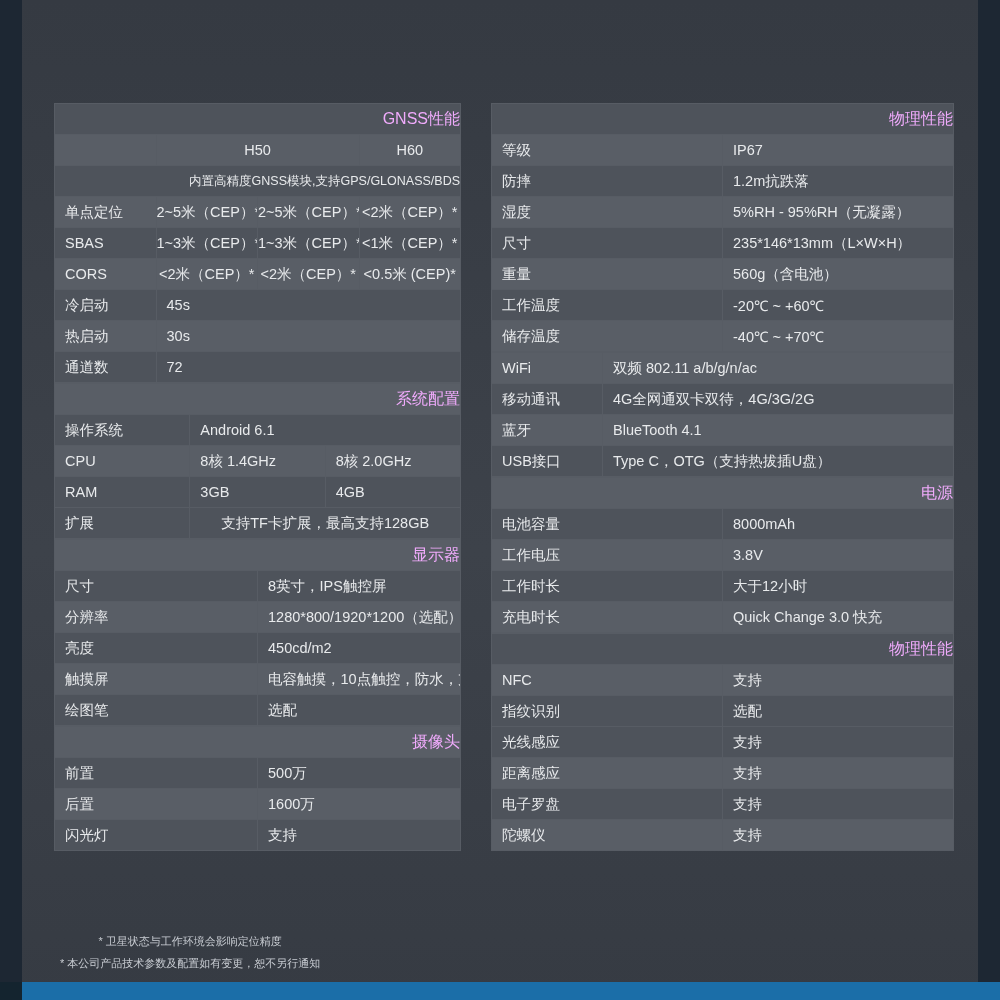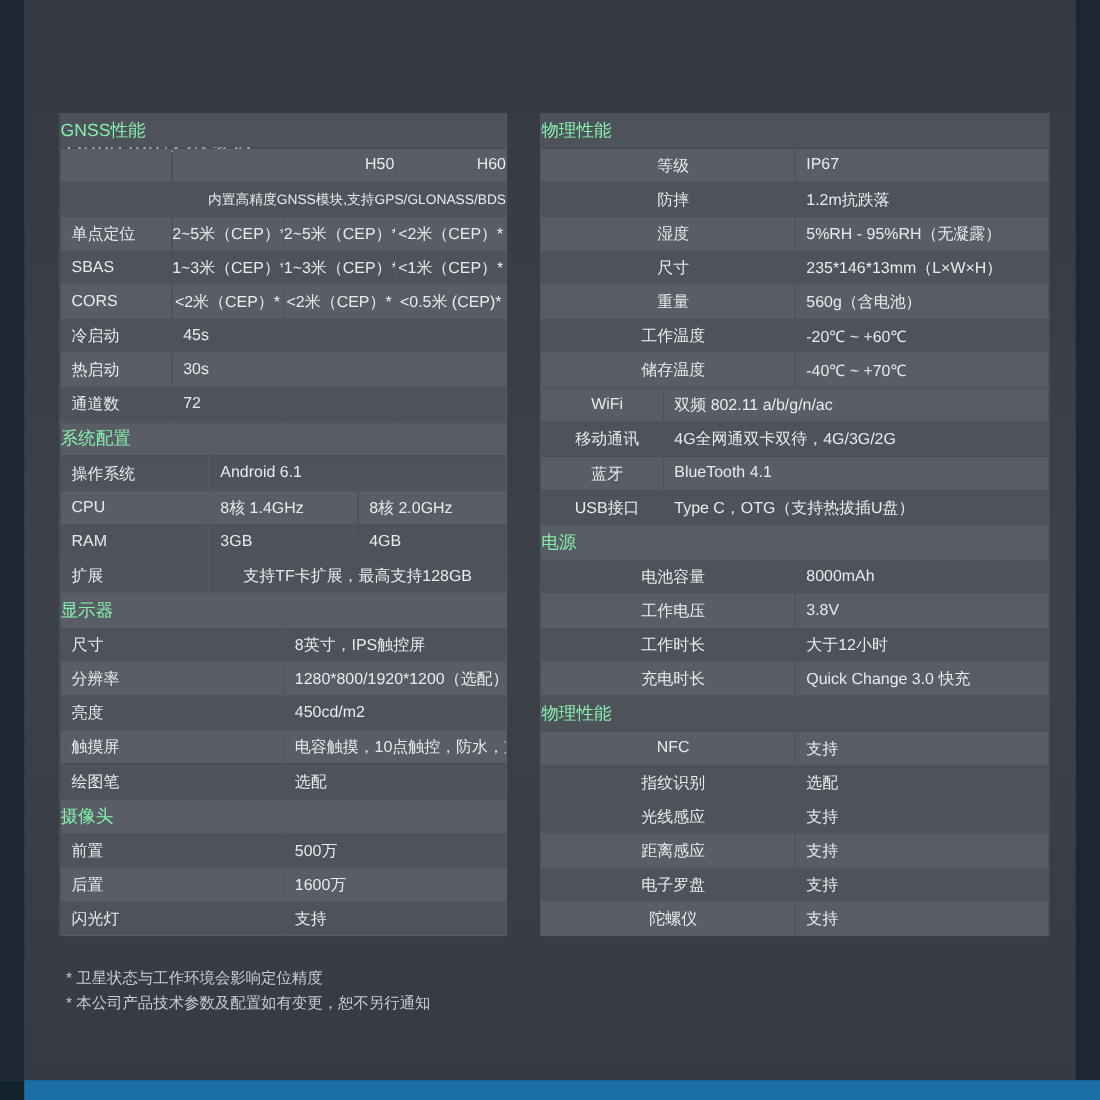--- a/index.html
+++ b/index.html
@@ -72,47 +72,48 @@
     font-size: 14.5px;
     color: #e8eaec;
     border: 1px solid #575c64;
     vertical-align: middle;
     white-space: nowrap;
     overflow: hidden;
   }
   tr.dark td { background: #4e535b; }
   tr.light td { background: #595e66; }
   td.hdr {
-    text-align: left;
+    text-align: right;
     font-size: 16px;
     padding: 0;
-    color: #86efac;
+    color: #f0abfc;
   }
   td.sub {
-    text-align: right;
+    text-align: center;
     padding: 0;
   }
   td.note {
     text-align: right;
     font-size: 12.5px;
     padding: 0;
   }
   td.label {
     width: 95px;
     color: #e8eaec;
   }
-  .col.right td.label { width: 100px; text-align: center; }
+  .col.right td.label { width: 100px; }
   td.center { text-align: center; padding: 0; }
   .footnotes {
     position: absolute;
     left: 60px;
-    top: 878px;
+    top: 930px;
     color: #c8ccd2;
-    font-size: 14px;
+    font-size: 11px;
     line-height: 22px;
+    text-align: center;
   }
   .footnotes div { white-space: nowrap; }
 </style>
 </head>
 <body>
 
 <div id="page">
   <div class="edge-left"></div>
   <div class="edge-right"></div>
   <div class="edge-bottom"></div>

